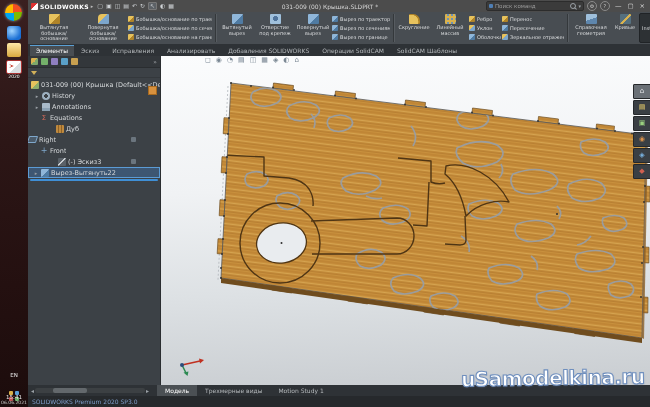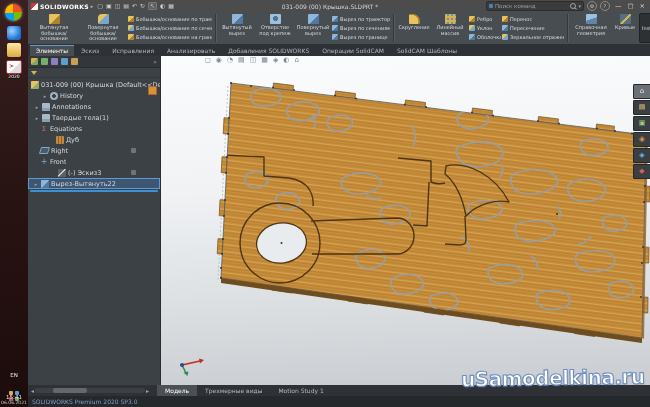--- a/index.html
+++ b/index.html
@@ -337,44 +337,39 @@
         <span class="ptmore">»</span>
       </div>
       <div class="filterrow">
         <span class="funnel"></span>
       </div>
       <div class="tree">
         <div class="trow" style="padding-left:3px">
           <span class="tic tic-part"></span>
           <span class="tlabel">031-009 (00) Крышка (Default&lt;&lt;Default</span>
         </div>
-        <div class="trow" style="padding-left:14px">
+        <div class="trow" style="padding-left:6px">
           <span class="tarr">▸</span>
           <span class="tic tic-hist"></span>
           <span class="tlabel">History</span>
         </div>
         <div class="trow" style="padding-left:6px">
           <span class="tarr">▸</span>
           <span class="tic tic-fold"></span>
           <span class="tlabel">Annotations</span>
         </div>
-        <div class="trow" style="padding-left:6px">
-          <span class="tarr">▸</span>
-          <span class="tic tic-fold"></span>
-          <span class="tlabel">Твердые тела(1)</span>
-        </div>
         <div class="trow" style="padding-left:12px">
           <span class="tic tic-eq">Σ</span>
           <span class="tlabel">Equations</span>
         </div>
         <div class="trow" style="padding-left:28px">
           <span class="tic tic-mat"></span>
           <span class="tlabel">Дуб</span>
         </div>
-        <div class="trow" style="padding-left:12px">
+        <div class="trow" style="padding-left:0">
           <span class="tic tic-plane"></span>
           <span class="tlabel">Right</span>
           <span class="dp"></span>
         </div>
         <div class="trow" style="padding-left:12px">
           <span class="tic tic-origin">+</span>
           <span class="tlabel">Front</span>
         </div>
         <div class="trow" style="padding-left:30px">
           <span class="tic tic-sk"></span>

